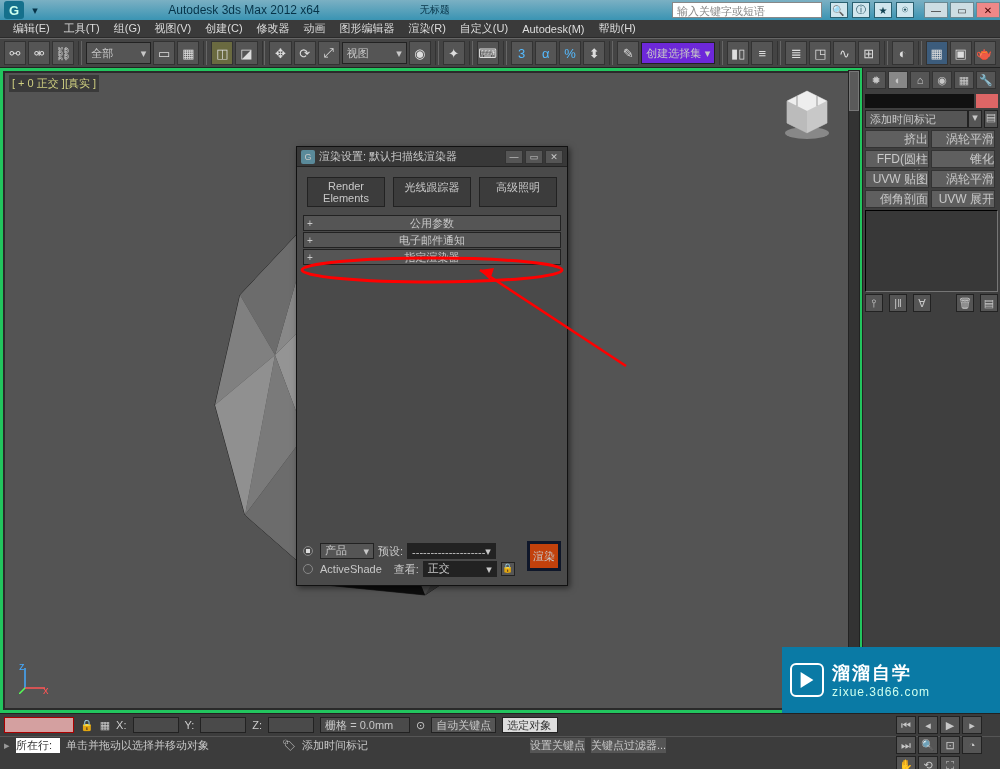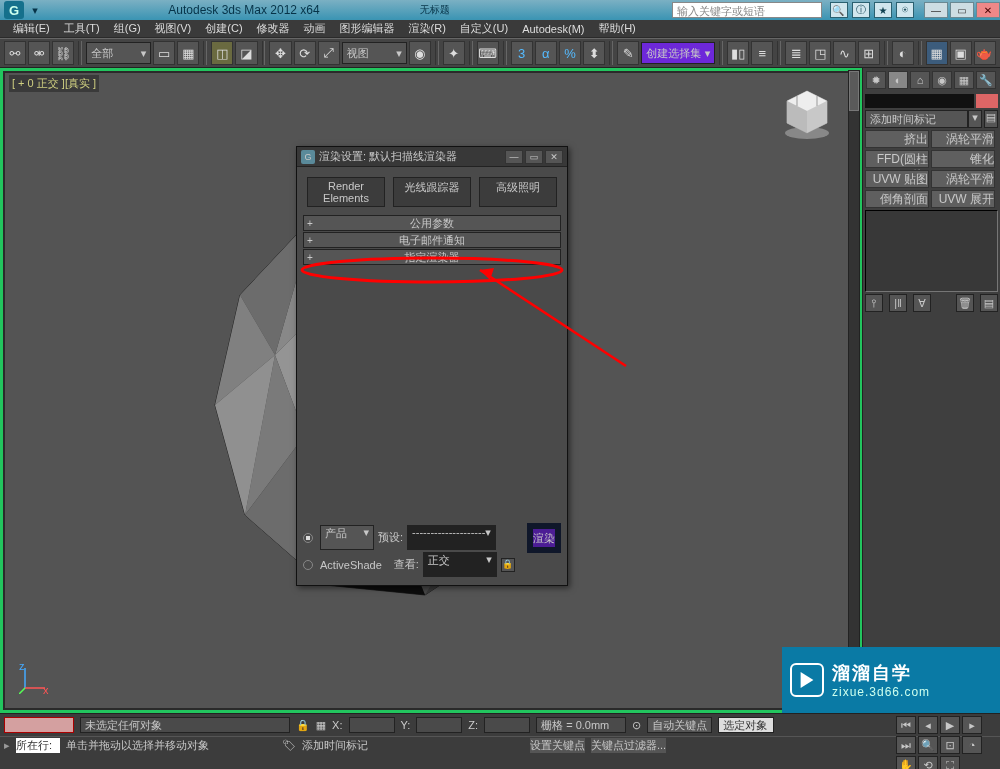--- a/index.html
+++ b/index.html
@@ -64,24 +64,24 @@
   .dlg-tabs{display:flex;flex-wrap:wrap;margin-bottom:4px}
   .dlg-tabs span{padding:2px 10px;background:#3c3c3c;border:1px solid #222;margin:4px;font-size:11px;text-align:center}
   .dlg-tabs .row{display:flex;width:100%}
   .dlg-tabs .row span{flex:1}
   .dlg-tabs .act{background:#555}
   .roll{height:16px;background:#555;border:1px solid #222;margin:1px 0;display:flex;align-items:center;position:relative}
   .roll .ex{position:absolute;left:3px;font-size:10px}
   .roll .t{flex:1;text-align:center;font-size:11px}
   .dlg-bot{position:absolute;bottom:6px;left:6px;right:6px}
   .dlg-bot .row{display:flex;align-items:center;gap:4px;margin:2px 0}
-  .dlg-bot .dd{height:25px;background:#555;border:1px solid #222;padding:0 4px;min-width:54px;display:flex;align-items:flex-start}
+  .dlg-bot .dd{height:16px;background:#555;border:1px solid #222;padding:0 4px;min-width:54px;display:flex;align-items:flex-end}
   .dlg-bot .dd.bk{background:#222;min-width:74px}
   .dlg-bot .lk{width:14px;height:14px;background:#555;border:1px solid #222;text-align:center;font-size:9px}
-  .dlg-bot .renderbtn{width:34px;height:30px;background:#4c1d95;border:6px solid #0f172a;display:flex;align-items:center;justify-content:center;margin-left:auto}
+  .dlg-bot .renderbtn{width:34px;height:30px;background:#c2410c;border:3px solid #0f172a;display:flex;align-items:center;justify-content:center;margin-left:auto}
   .radio{width:10px;height:10px;border-radius:50%;border:1px solid #888;display:inline-block;margin-right:3px;vertical-align:middle}
   .radio.on{background:radial-gradient(circle,#ddd 40%,transparent 45%)}
   svg.annot{position:absolute;left:296px;top:146px;width:380px;height:260px;pointer-events:none;z-index:50}
   .watermark{position:absolute;right:0;bottom:56px;width:218px;height:66px;background:#0a7aa5;display:flex;align-items:center;padding:16px 8px;z-index:5}
   .watermark .play{width:34px;height:34px;border:2px solid #fff;border-radius:6px;display:flex;align-items:center;justify-content:center;margin-right:8px}
   .watermark .txt b{font-size:18px;color:#fff;font-weight:bold;letter-spacing:2px;display:block}
   .watermark .txt i{font-size:12px;color:#cfe;font-style:normal;letter-spacing:1px}
   .play svg{fill:#fff}
   .bottom-right-ctl{position:absolute;right:4px;top:2px;display:flex;flex-wrap:wrap;width:100px;gap:2px}
   .bottom-right-ctl span{width:20px;height:18px;background:#555;border:1px solid #222;text-align:center;line-height:16px;font-size:11px}
@@ -332,21 +332,20 @@
 
 <svg class="annot">
   <ellipse cx="136" cy="124" rx="130" ry="12" fill="none" stroke="#ff0000" stroke-width="3"></ellipse>
   <line x1="184" y1="124" x2="330" y2="220" stroke="#ff0000" stroke-width="2.5"></line>
   <polygon points="184,124 198,122 194,134" fill="#ff0000"></polygon>
 </svg>
 
 <div class="bottom">
   <div class="status">
     <div style="width:70px;background:#d4a0a0;height:16px;border:1px solid #a00"></div>
-    <div class="fld" style="flex:0 0 210px">未选定任何对象</div>
     <span>🔒</span>
     <span>▦</span>
     <span class="lbl">X:</span>
       <div class="fld"></div>
     <span class="lbl">Y:</span>
       <div class="fld"></div>
     <span class="lbl">Z:</span>
       <div class="fld"></div>
     <div class="fld" style="min-width:90px">栅格 = 0.0mm</div>
     <span>⊙</span>

